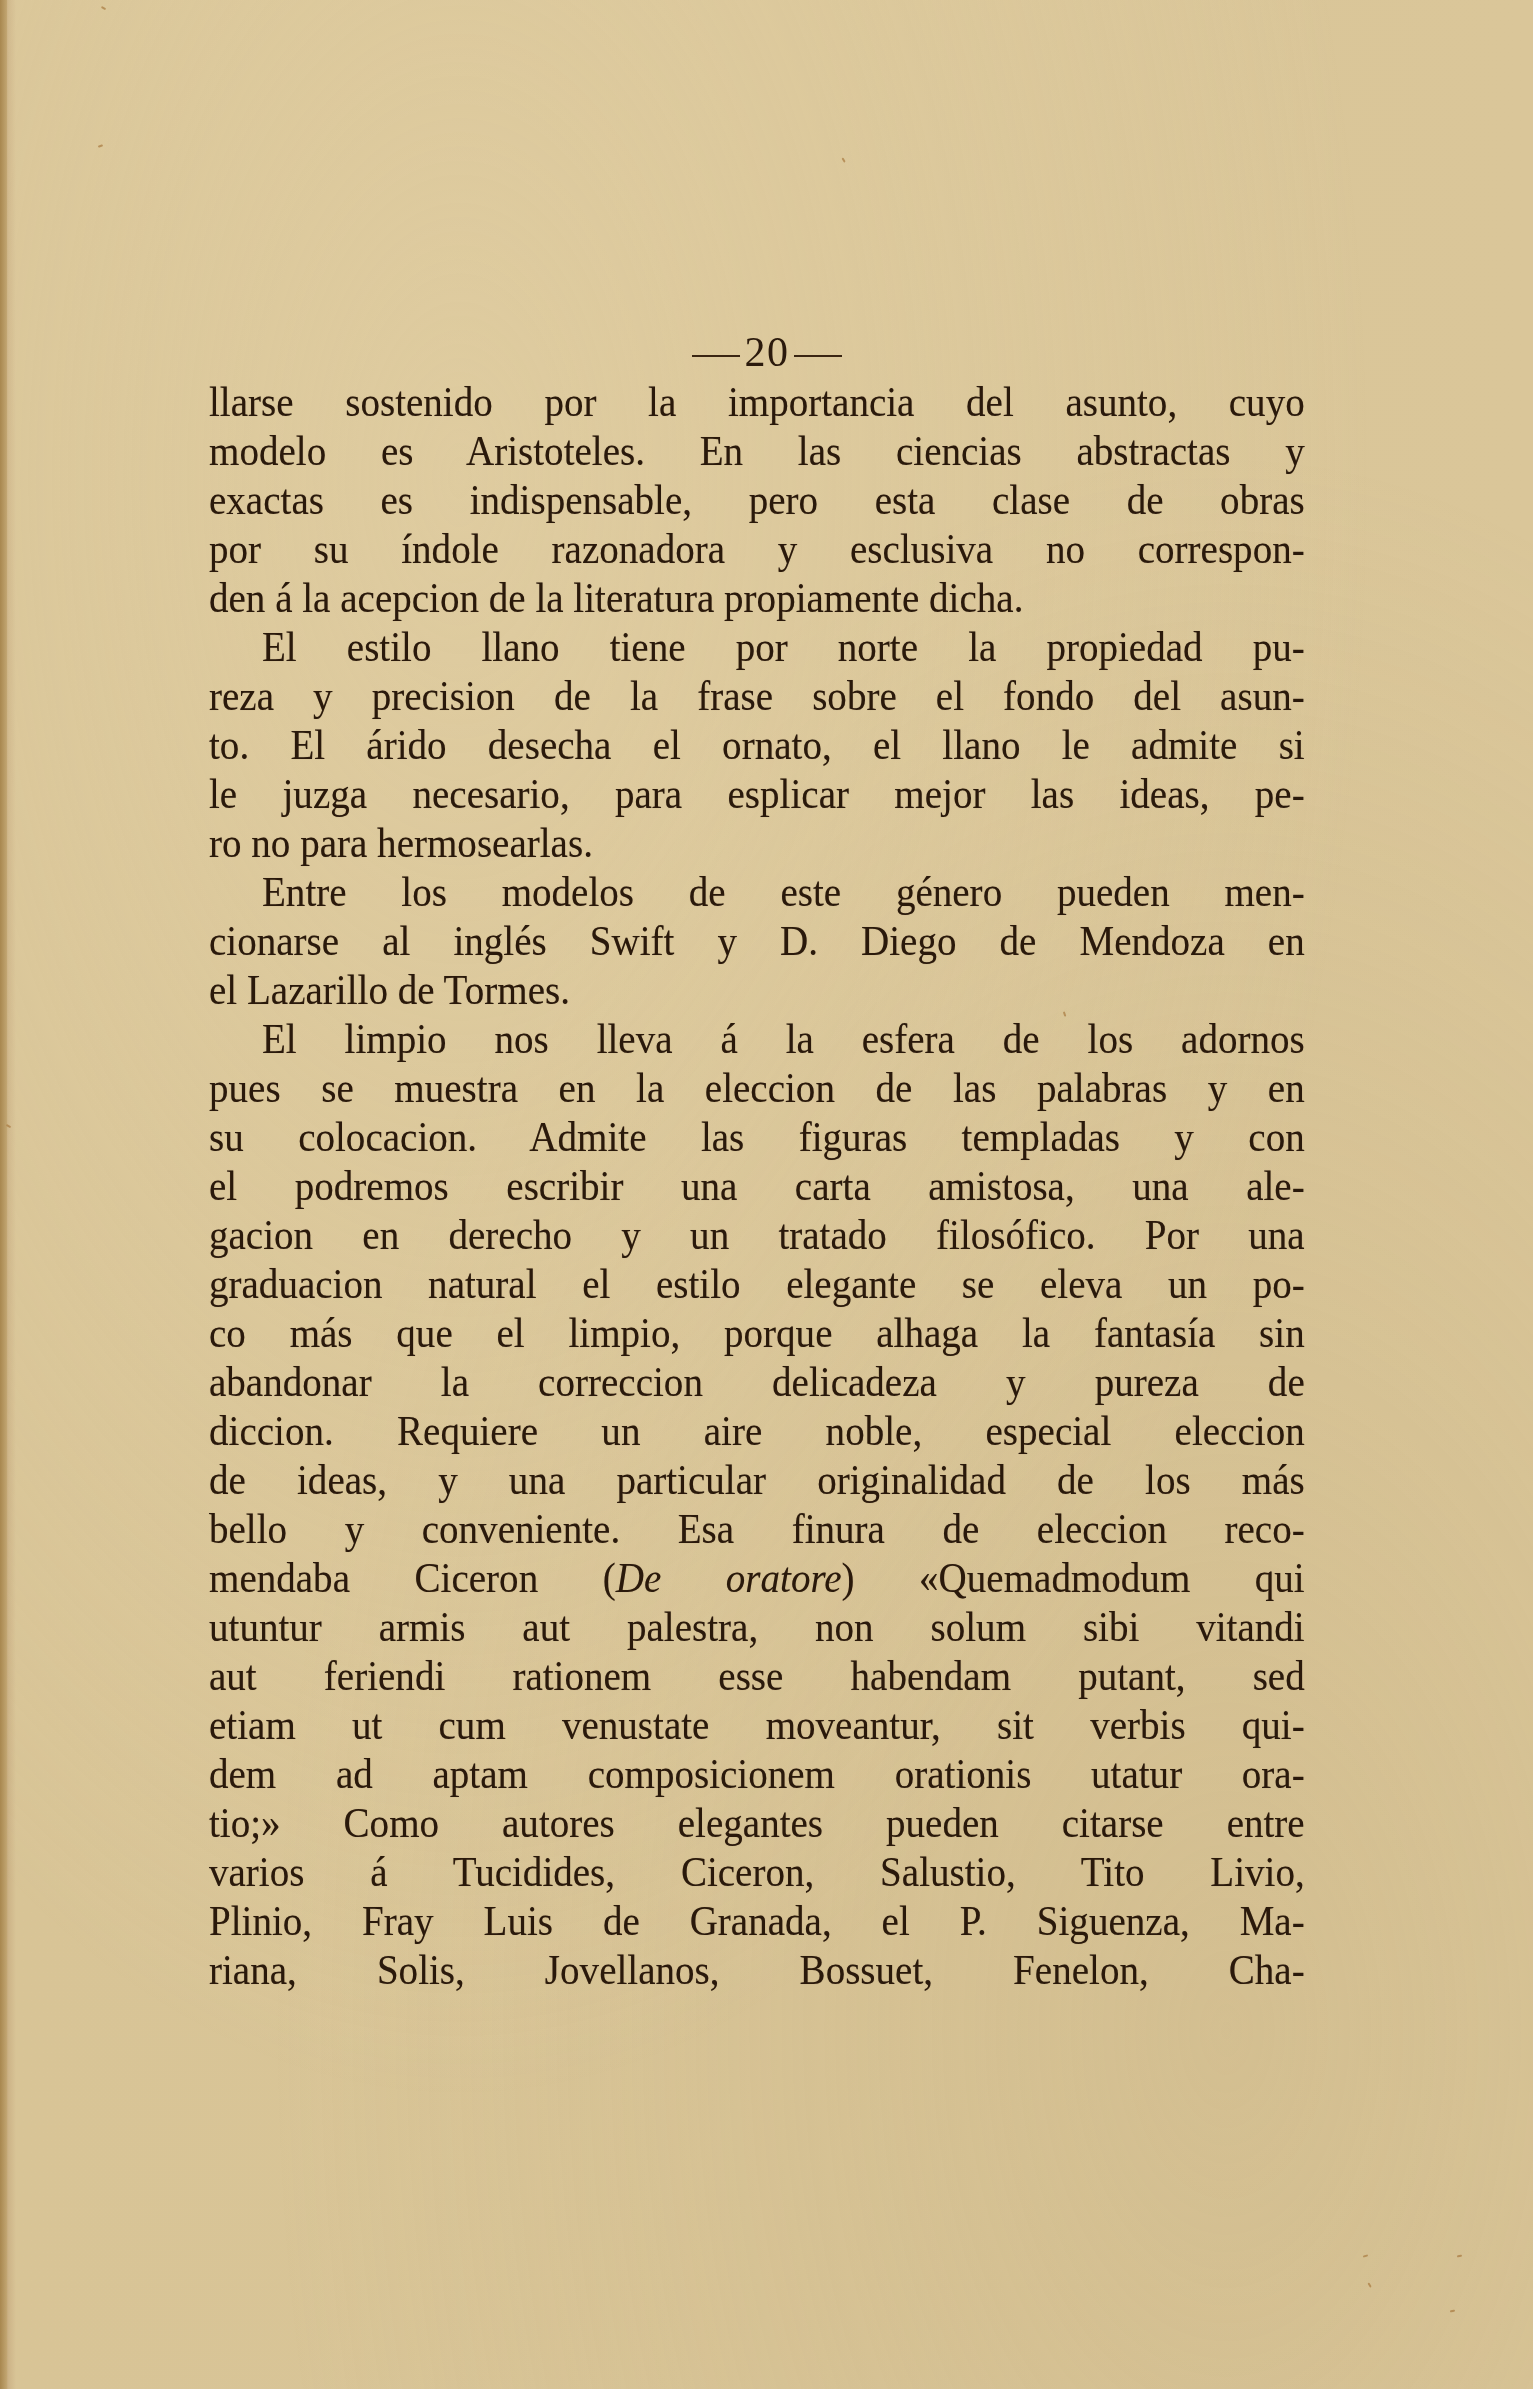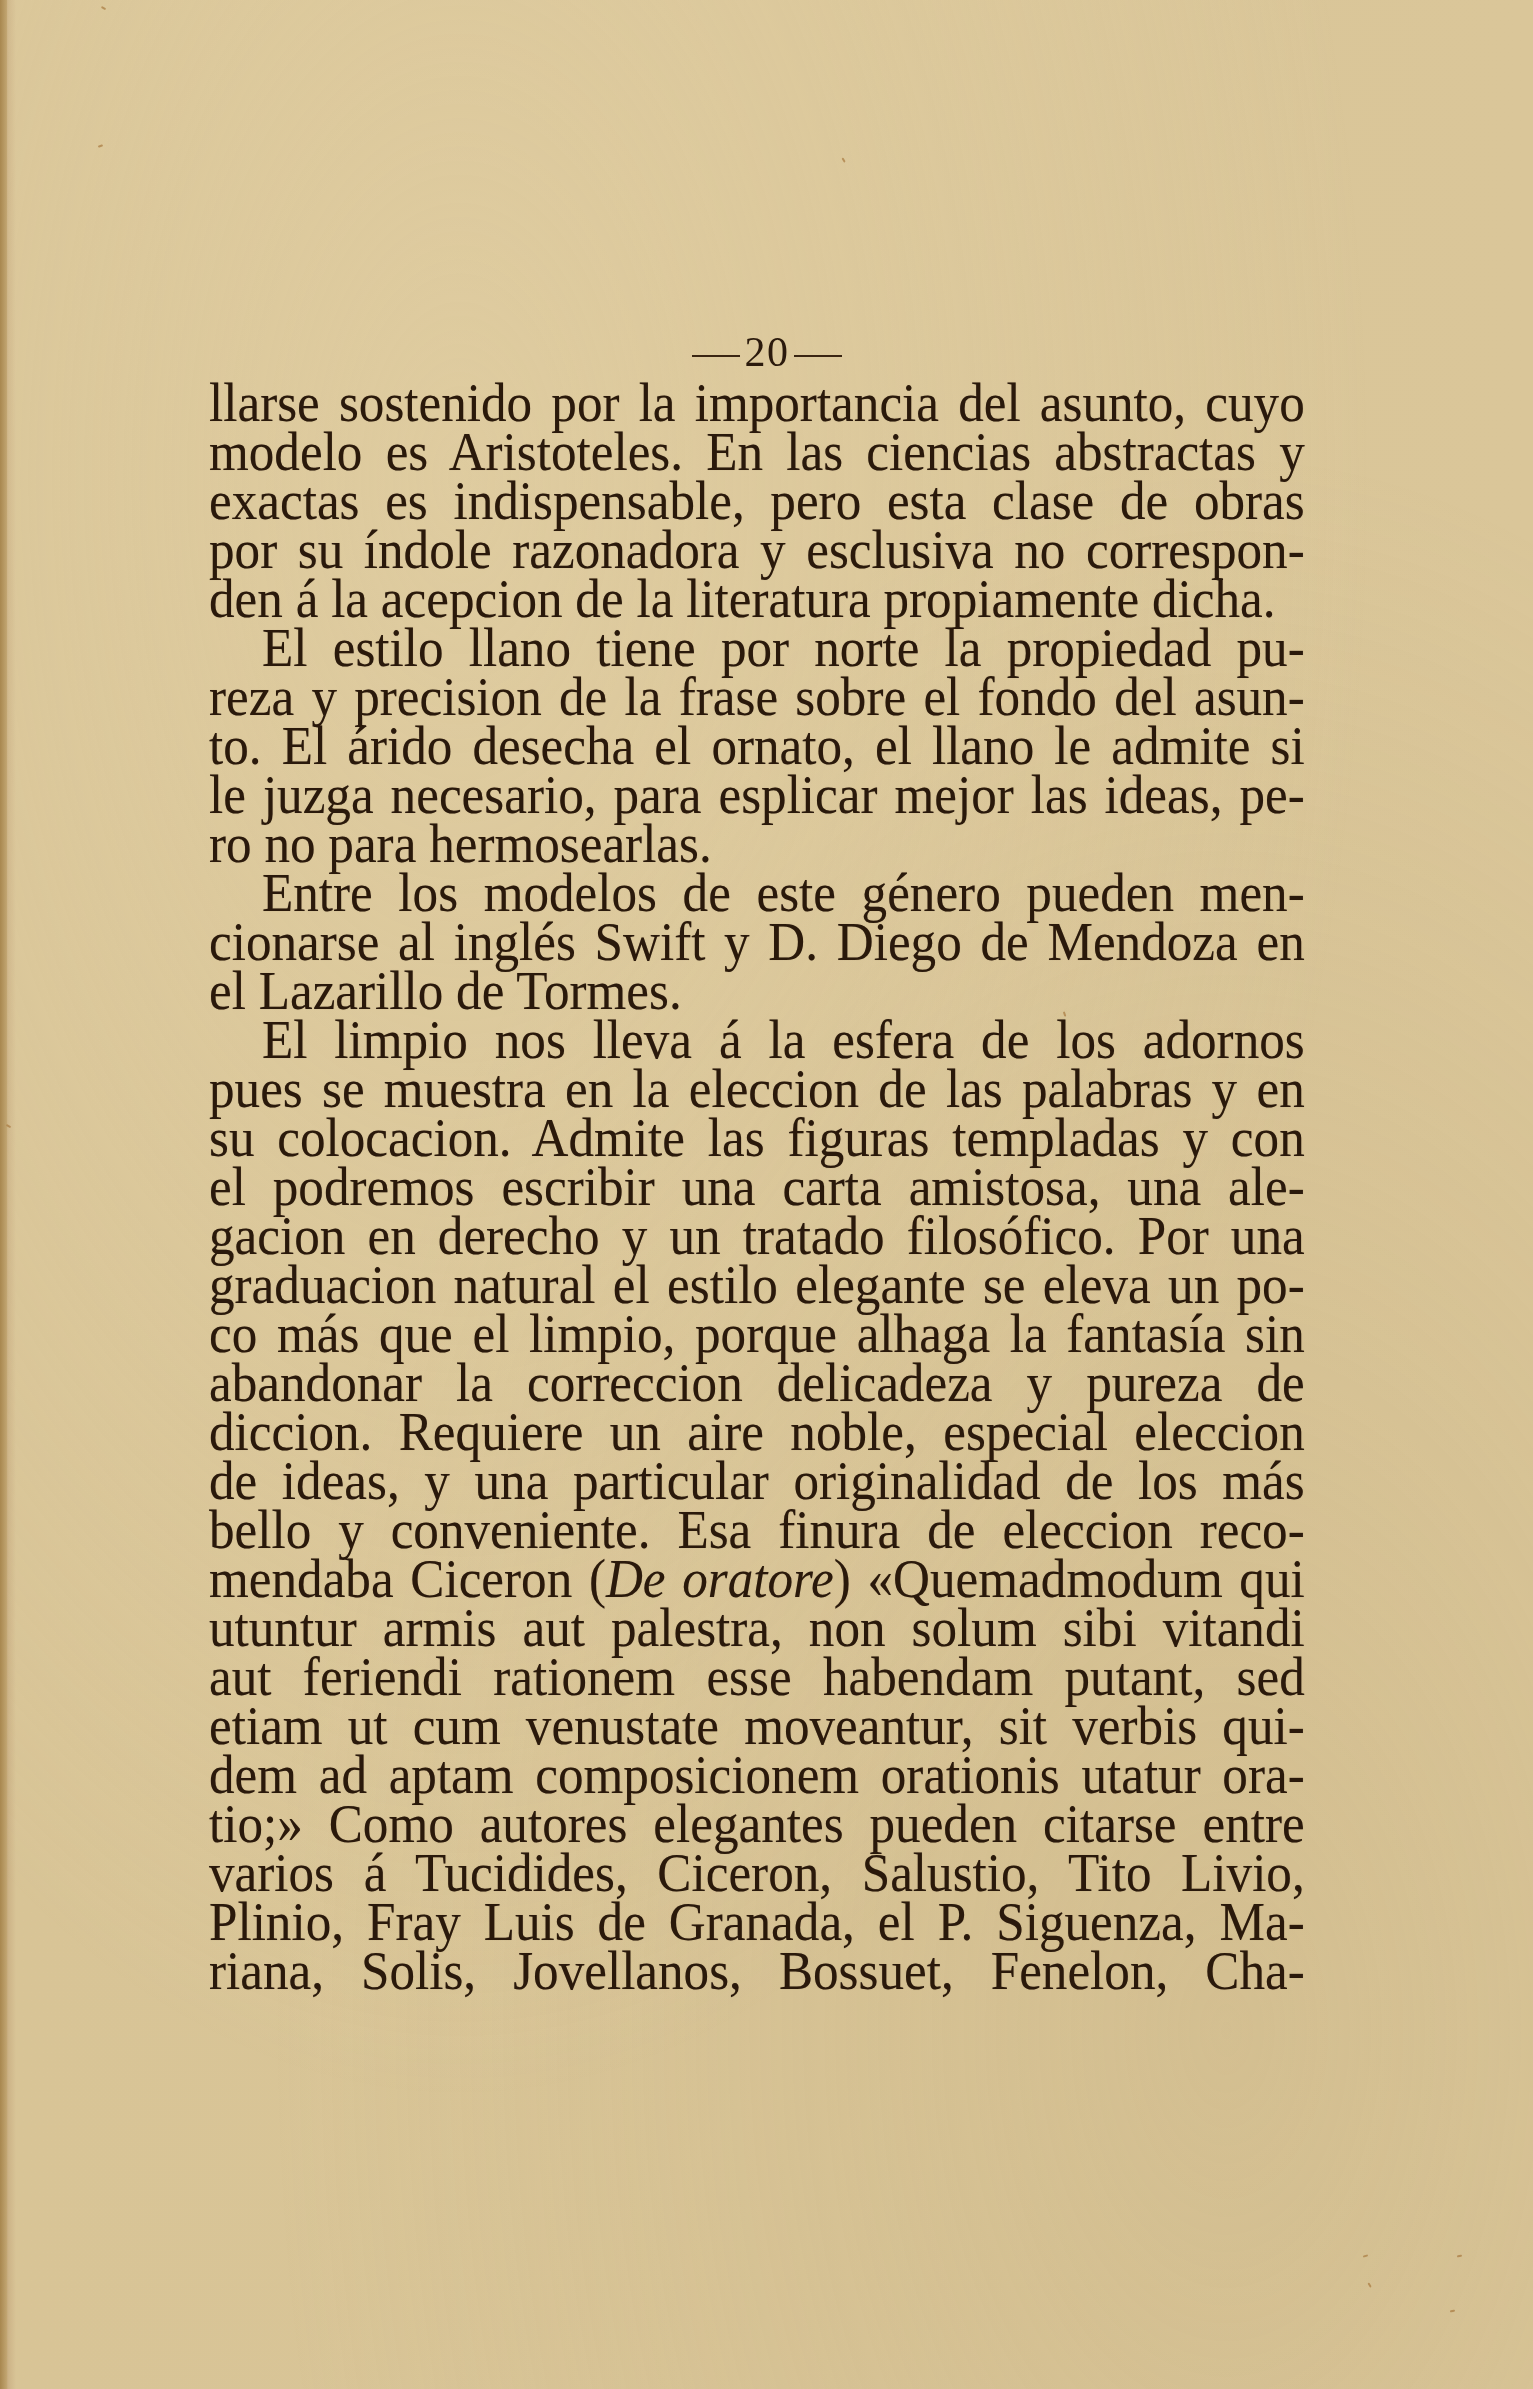--- a/index.html
+++ b/index.html
@@ -55,21 +55,21 @@
       background: #3a2512;
       vertical-align: middle;
       margin: 0 4.3px;
     }
     .text-block {
       position: absolute;
       left: 209px;
       top: 378px;
       width: 1096px;
       font-family: "Liberation Serif", serif;
-      font-size: 55px;
+      font-size: 42px;
       line-height: 49px;
       color: #2a190b;
       text-shadow: 0 0 0.7px rgba(40,20,5,0.35);
     }
     .line {
       display: block;
       white-space: nowrap;
       text-align: justify;
       text-align-last: justify;
       height: 49px;

